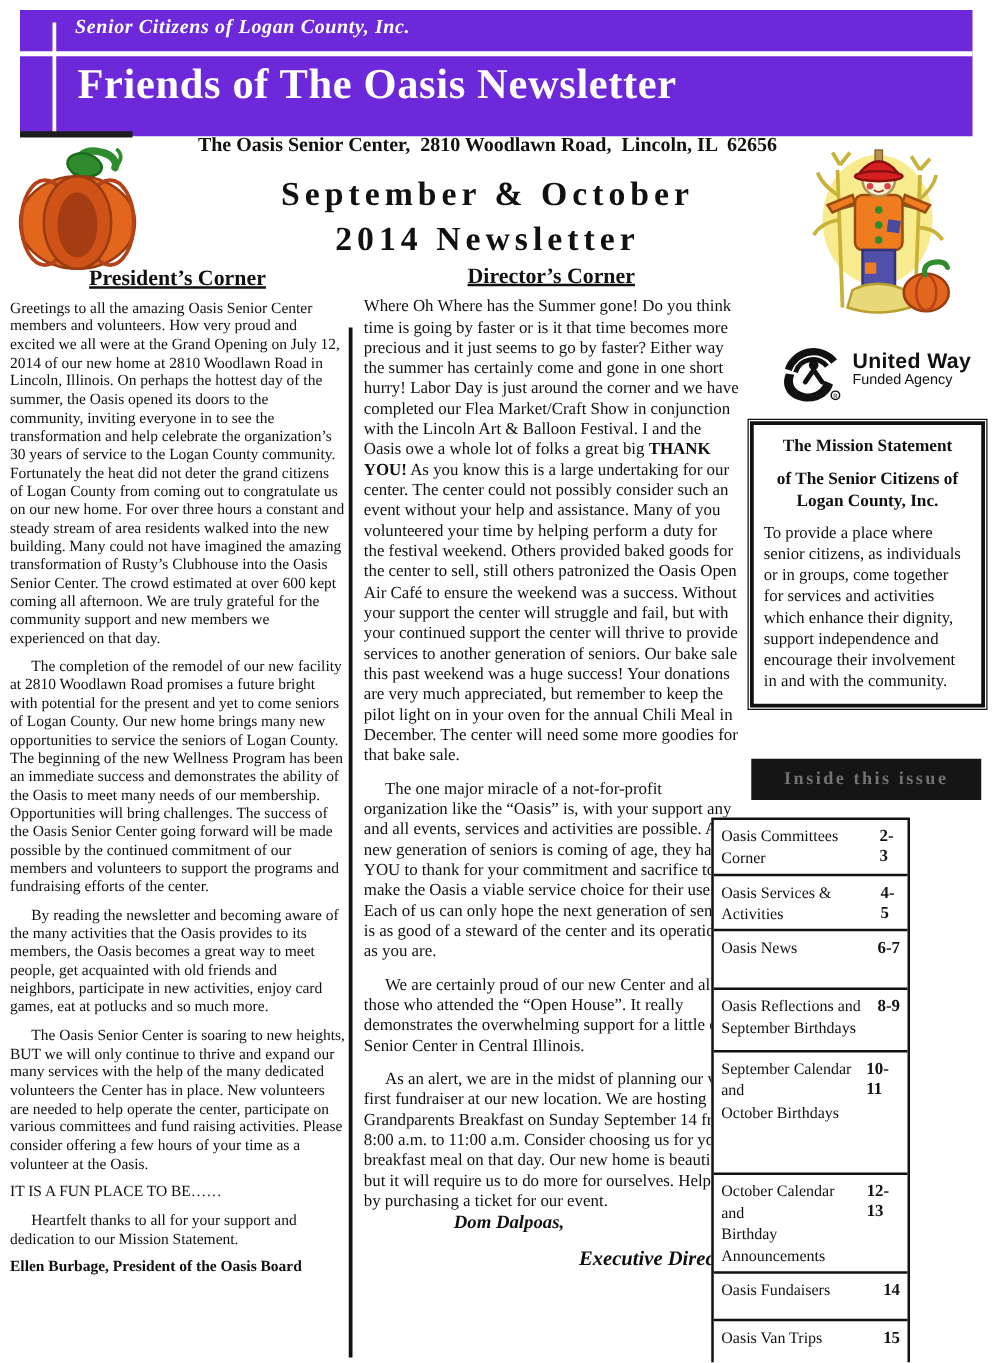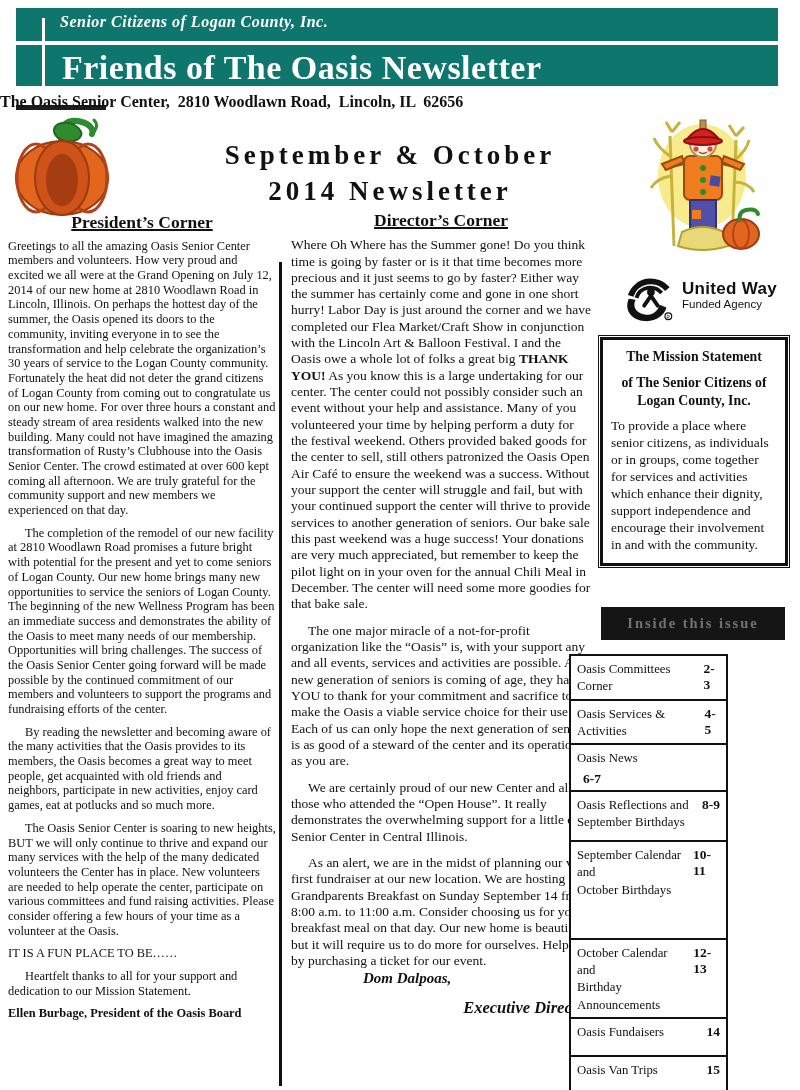--- a/index.html
+++ b/index.html
@@ -1,29 +1,29 @@
 <!DOCTYPE html>
 <html><head>
 <meta charset="utf-8">
 <style>
   html,body{margin:0;padding:0;background:#fff;}
   .page{position:relative;width:800px;height:1090px;background:#fff;overflow:hidden;
         font-family:"Liberation Serif",serif;color:#111;}
 
   
-  .mast-bar{position:absolute;left:16px;top:8px;width:762px;height:78px;background:#0f766e;}
+  .mast-bar{position:absolute;left:16px;top:8px;width:762px;height:101px;background:#6d28d9;}
   .mast-org{position:absolute;left:44px;top:5px;color:#fff;font-weight:bold;font-style:italic;
             font-size:16px;letter-spacing:.5px;}
   .mast-rule{position:absolute;left:0;top:33px;width:100%;height:4px;background:#fff;}
   .mast-vline{position:absolute;left:26px;top:10px;width:3px;height:100px;background:#fff;}
   .mast-title{position:absolute;left:46px;top:41px;color:#fff;font-weight:bold;font-size:34px;
               letter-spacing:.5px;white-space:nowrap;}
   .mast-notch{position:absolute;left:16px;top:105px;width:90px;height:5px;background:#1c1c1c;}
 
-  .address{position:absolute;left:0;top:93px;width:780px;text-align:left;font-weight:bold;
+  .address{position:absolute;left:0;top:108px;width:780px;text-align:center;font-weight:bold;
            font-size:16px;white-space:pre;}
   .issue-title{position:absolute;left:90px;top:138px;width:600px;text-align:center;
                font-weight:bold;font-size:27px;letter-spacing:4px;line-height:1.33;}
 
   .pumpkin-art{position:absolute;left:6px;top:112px;}
   .scarecrow-art{position:absolute;left:644px;top:106px;}
 
   
   .col-hdr{font-weight:bold;font-size:17.5px;text-align:center;
            text-decoration:underline;text-decoration-thickness:2px;margin:0 0 6px 0;}
@@ -54,21 +54,21 @@
               color:#737373;font-weight:bold;font-size:14.5px;letter-spacing:2px;text-align:center;
               line-height:33px;}
 
   .toc{position:absolute;left:569px;top:654px;width:159px;box-sizing:border-box;
        border:2px solid #111;background:#fff;}
   .toc-row{display:flex;justify-content:space-between;align-items:flex-start;box-sizing:border-box;
            padding:5px 6px 3px 6px;border-top:2px solid #111;}
   .toc-row:first-child{border-top:none;}
   .toc-label{font-size:12.8px;line-height:1.35;white-space:pre-line;}
   .toc-pages{font-weight:bold;font-size:13.5px;margin-left:6px;}
-  .h35{min-height:35px;} .h47{min-height:47px;flex-direction:column;} .h50{min-height:50px;} .h46{min-height:46px;}
+  .h35{min-height:35px;} .h47{min-height:47px;} .h50{min-height:50px;} .h46{min-height:46px;}
   .h44{min-height:44px;margin-top:36px;} .h38{min-height:38px;} .h40{min-height:40px;} .h48{min-height:48px;}
 </style>
 </head>
 <body>
 
 <div class="page">
 
   <div class="mast-bar">
     <div class="mast-org">Senior Citizens of Logan County, Inc.</div>
     <div class="mast-rule"></div>

